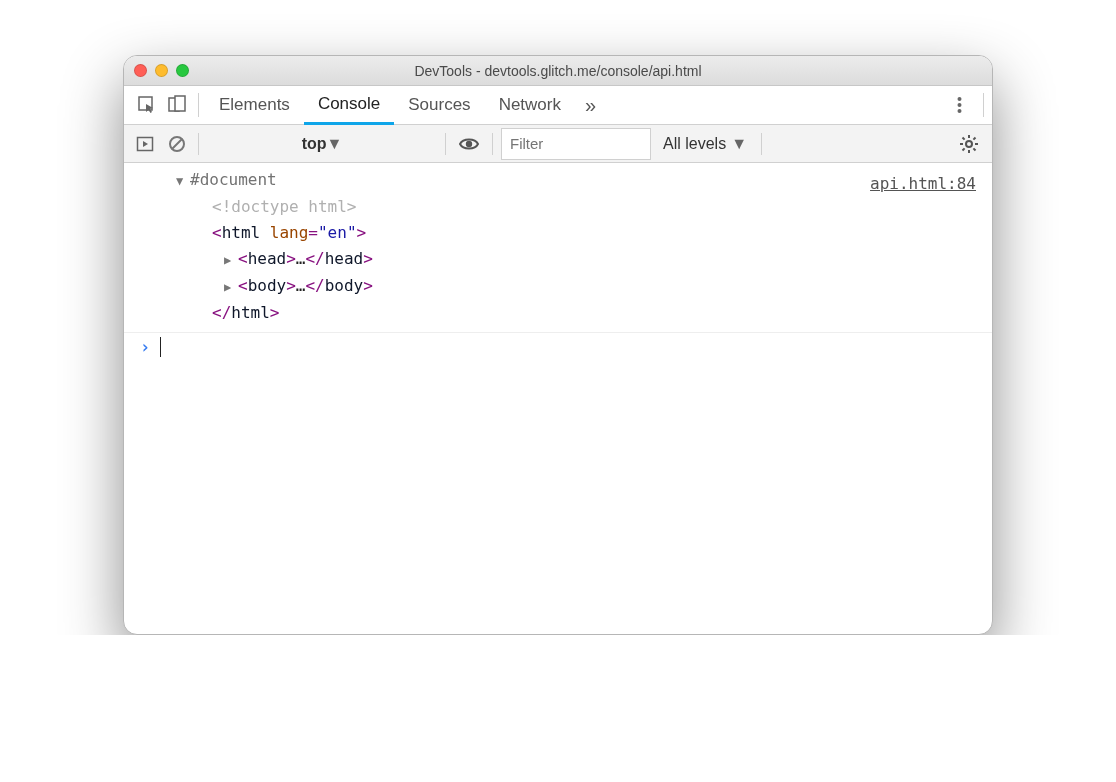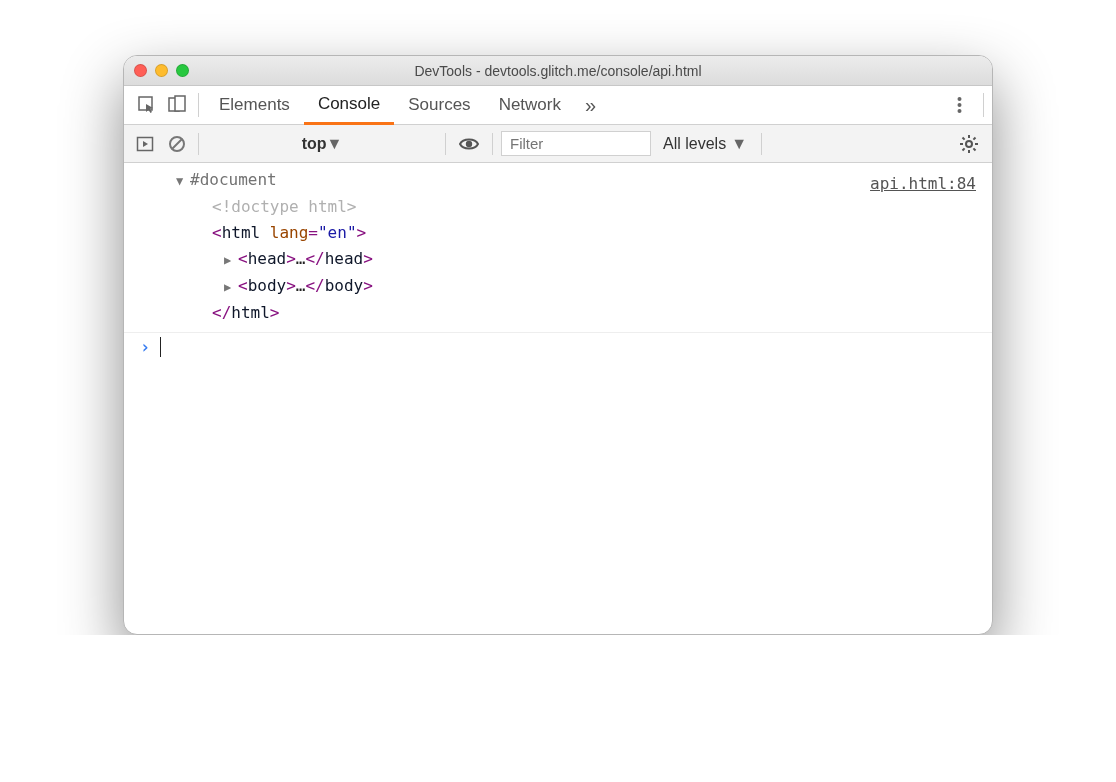--- a/index.html
+++ b/index.html
@@ -66,21 +66,21 @@
 .tab {
   padding: 0 14px;
   height: 100%;
   display: flex;
   align-items: center;
   color: #555;
   cursor: default;
 }
 .tab.active {
   color: #1b73e8;
-  border-bottom: 3px solid #f97316;
+  border-bottom: 3px solid #0ea5e9;
   margin-bottom: -1px;
   color: #333;
 }
 .tab.active span { color: #222; }
 .more-chevrons {
   font-size: 20px;
   color: #555;
   padding: 0 10px;
 }
 .menu-dots {
@@ -106,21 +106,21 @@
   display: flex;
   align-items: center;
   padding: 0 6px;
   min-width: 230px;
   justify-content: center;
   font-weight: bold;
 }
 .filter-input {
   border: 1px solid #d0d0d0;
   background: #fff;
-  height: 25px;
+  height: 32px;
   width: 150px;
   padding: 0 8px;
   font-size: 15px;
   color: #888;
 }
 .levels-sel {
   display: flex;
   align-items: flex-start;
   gap: 5px;
   padding: 0 6px;

